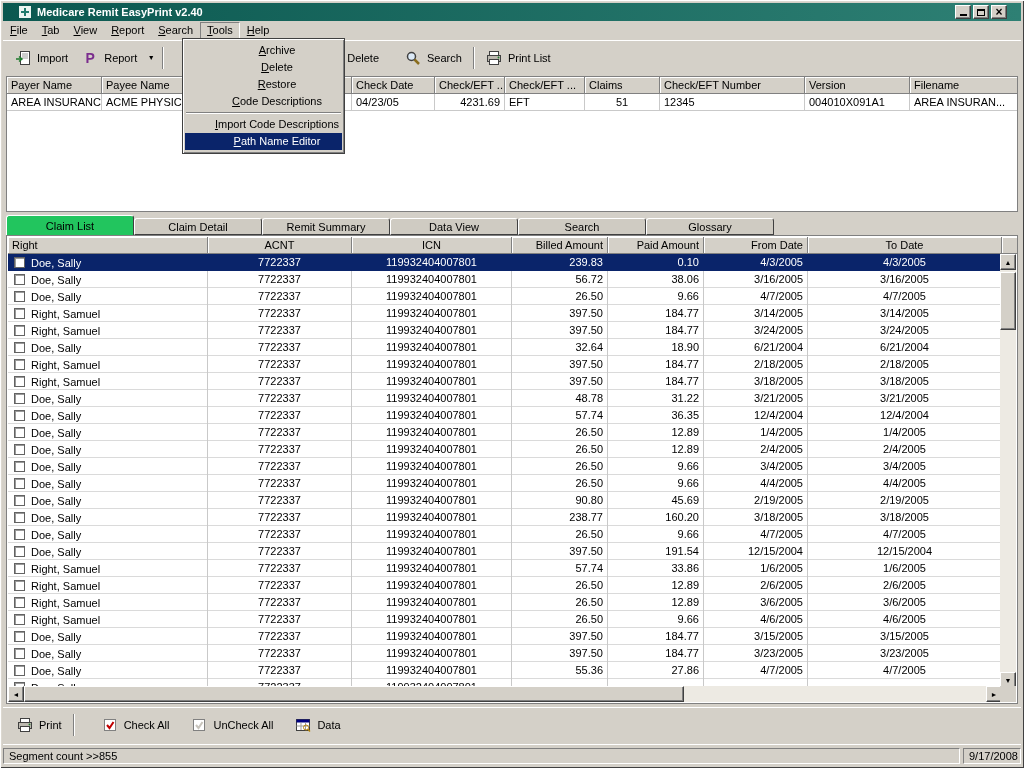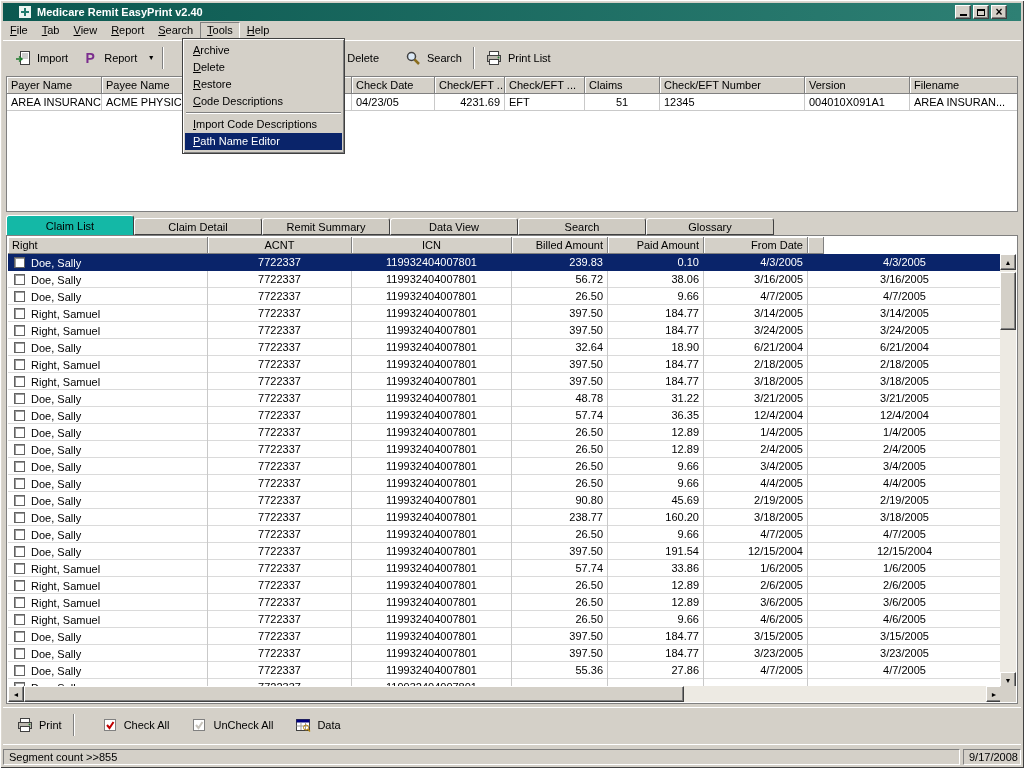--- a/index.html
+++ b/index.html
@@ -57,21 +57,21 @@
     border:1px solid #808080; overflow:hidden; }
   .rg-header { display:flex; height:17px; }
   .rg-row { display:flex; height:17px; background:#fff; border-bottom:1px solid #C9C9C9; }
   .r0{width:95px}.r1{width:90px}.rhid{width:160px}.r2{width:83px}.r3{width:70px}.r4{width:80px}
   .r5{width:75px}.r6{width:145px}.r7{width:105px}.r8{width:115px}.rfill{flex:1}
 
   
   .tabstrip { position:absolute; top:215px; left:6px; height:20px; display:flex; align-items:flex-end; z-index:3; }
   .tab { width:128px; height:17px; background:#CFCBC2; border:1px solid; border-color:#fff #404040 #404040 #fff;
     border-radius:3px 3px 0 0; display:flex; align-items:center; justify-content:center; white-space:nowrap; }
-  .tab.active { height:20px; background:#14b8a6; border-bottom:none; z-index:2; }
+  .tab.active { height:20px; background:#22c55e; border-bottom:none; z-index:2; }
 
   
   .claim-grid { position:absolute; top:235px; left:6px; width:1012px; height:469px; background:#fff;
     border:1px solid #808080; }
   .cg-header { position:absolute; top:1px; left:1px; height:17px; display:flex; }
   .c0{width:200px}.c1{width:144px}.c2{width:160px}.c3{width:96px}.c4{width:96px}.c5{width:104px}.c6{width:194px}
   .corner{width:16px}
   .cg-viewport { position:absolute; top:18px; left:1px; width:994px; height:434px; overflow:hidden; background:#fff; }
   .row { display:flex; height:17px; background:#fff; border-bottom:1px solid #DADADA; }
   .row.sel { background:var(--selection,#0A246A); color:#fff; border-bottom-color:var(--selection,#0A246A); }
@@ -88,30 +88,30 @@
     border-color:#fff #404040 #404040 #fff; box-shadow: inset -1px -1px 0 #808080;
     display:flex; align-items:center; justify-content:center; font-size:7px; color:#000; }
   .sb-up{top:0; left:0;} .sb-down{bottom:0; left:0;} .sb-left{left:0; top:0;} .sb-right{right:0; top:0;}
   .sthumb { position:absolute; background:#D4D0C8; border:1px solid; border-color:#fff #404040 #404040 #fff;
     box-shadow: inset -1px -1px 0 #808080; }
   .vthumb { left:0; top:18px; width:16px; height:58px; }
   .hthumb { top:0; left:16px; width:660px; height:16px; }
 
   
   .statusbar { position:absolute; bottom:3px; left:3px; right:3px; height:21px; display:flex; gap:3px;
-    align-items:center; padding-top:3px; border-top:1px solid #fff; }
+    align-items:flex-start; padding-top:3px; border-top:1px solid #fff; }
   .status-panel { border:1px solid; border-color:#808080 #fff #fff #808080; padding:1px 5px;
     display:flex; align-items:center; white-space:nowrap; overflow:hidden; }
   .status-left { flex:1; }
   .status-right { width:58px; }
 
   
   .tools-menu { position:absolute; top:38px; left:182px; width:163px; background:#D4D0C8;
     border:1px solid #404040; box-shadow: inset 1px 1px 0 #fff, inset -1px -1px 0 #808080; padding:3px 2px; z-index:50; }
-  .popup-item { height:17px; line-height:16px; padding-left:8px; white-space:nowrap; }
+  .popup-item { height:17px; line-height:16px; padding-left:27px; white-space:nowrap;text-align:center; }
   .popup-item::first-letter { text-decoration:underline; }
   .popup-item.hl { background:var(--menu-highlight,#0A246A); color:#fff; }
   .popup-sep { height:2px; border-top:1px solid #808080; border-bottom:1px solid #fff; margin:2px 1px; }
 </style>
 </head>
 <body>
 
 <div id="window">
 
   <div class="titlebar">
@@ -234,20 +234,21 @@
     </div>
 
   <div class="claim-grid">
     <div class="cg-header">
       <div class="gh c0 a-l">Right</div>
       <div class="gh c1 a-c">ACNT</div>
       <div class="gh c2 a-c">ICN</div>
       <div class="gh c3 a-r">Billed Amount</div>
       <div class="gh c4 a-r">Paid Amount</div>
       <div class="gh c5 a-r">From Date</div>
+      <div class="gh c6 a-c">To Date</div>
       <div class="gh corner"></div>
     </div>
     <div class="cg-viewport">
         <div class="row sel">
           <div class="cell c0 a-l">
             <span class="cb"></span>
             <span>Doe, Sally</span>
           </div>
           <div class="cell c1 a-c">7722337</div>
           <div class="cell c2 a-c">119932404007801</div>

